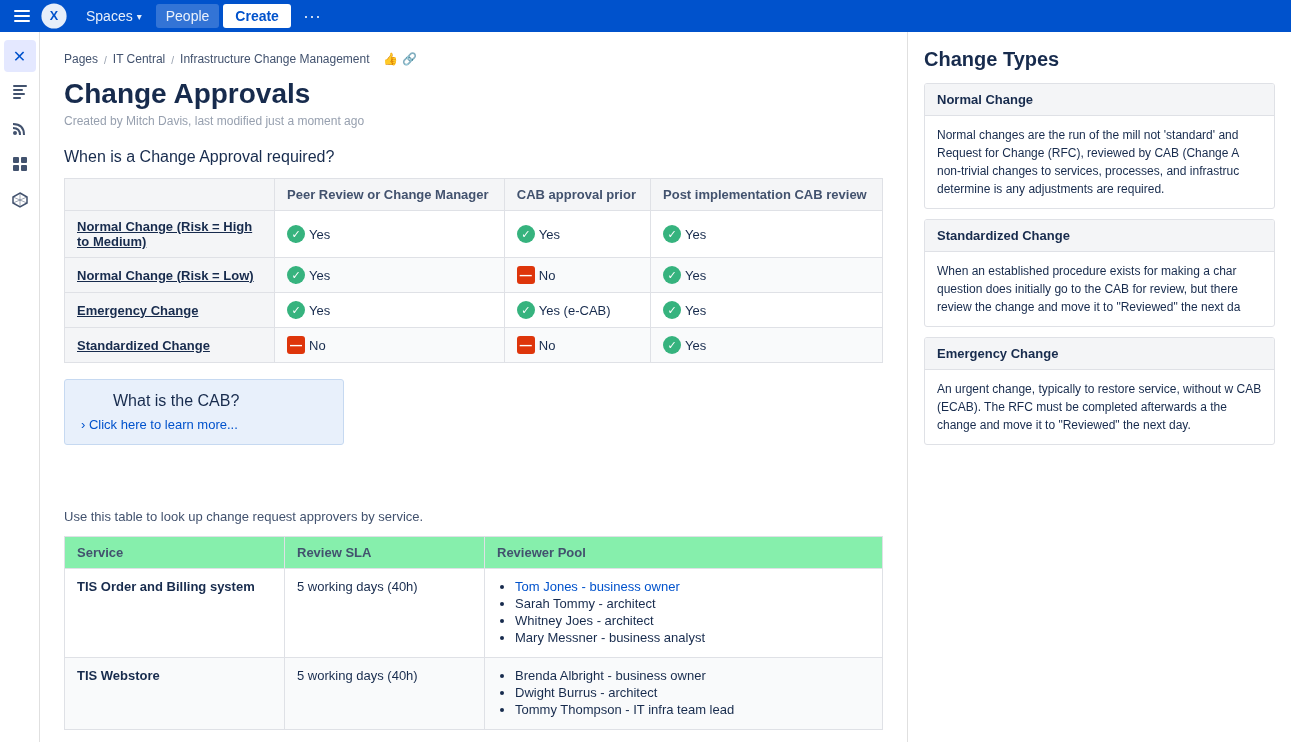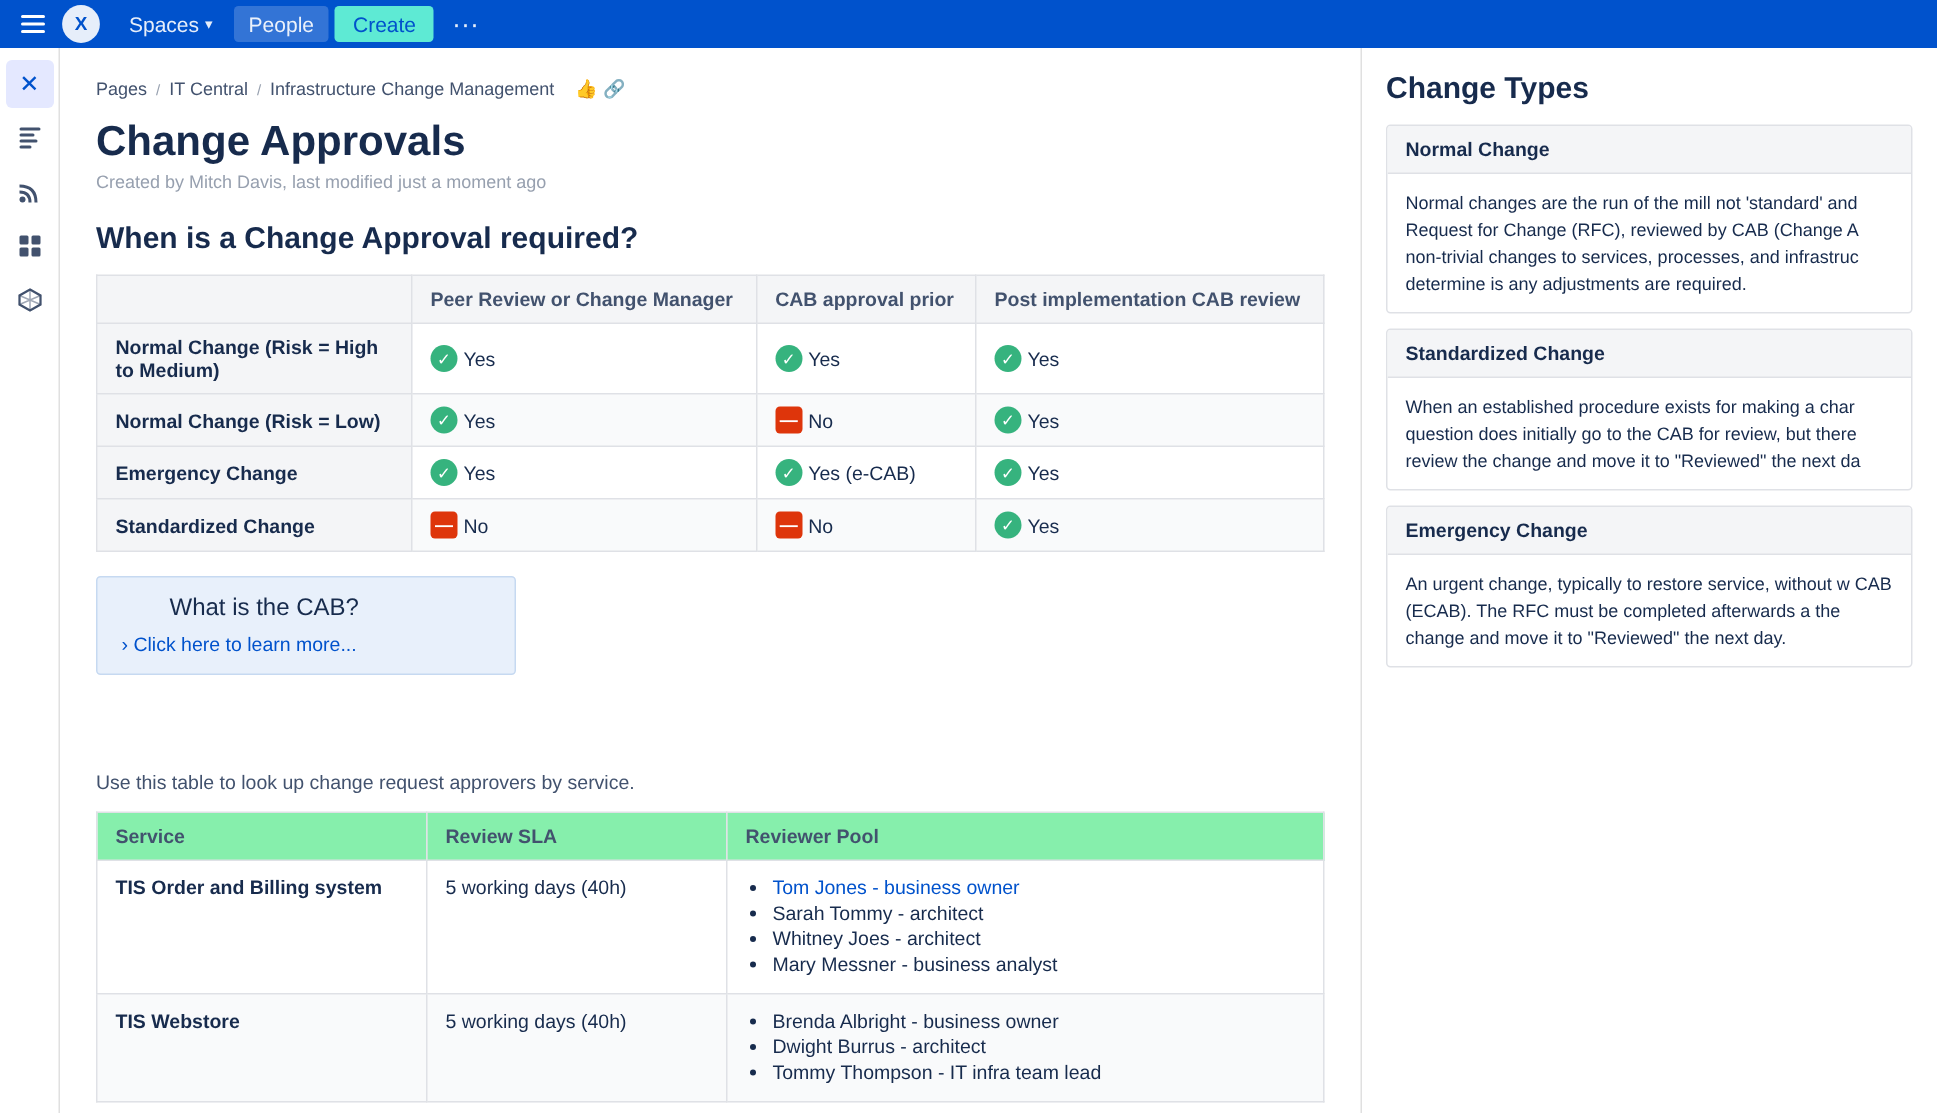--- a/index.html
+++ b/index.html
@@ -34,27 +34,27 @@
       background: transparent;
       border: none;
       cursor: pointer;
       padding: 4px 10px;
       font-size: 14px;
       border-radius: 3px;
       display: flex; align-items: center; gap: 4px;
     }
     .topnav-btn-active { background: rgba(255,255,255,0.2); }
     .topnav-create {
-      background: #5eead4;
+      background: #ffffff;
       color: #0052cc;
       border: none;
       border-radius: 3px;
       padding: 4px 12px;
       font-size: 14px;
-      font-weight: 400;
+      font-weight: 700;
       cursor: pointer;
     }
     .topnav-more {
       color: rgba(255,255,255,0.9);
       background: transparent;
       border: none;
       cursor: pointer;
       padding: 4px 8px;
       font-size: 18px;
       border-radius: 3px;
@@ -125,22 +125,22 @@
       margin-bottom: 4px;
     }
     .page-meta {
       font-size: 12px;
       color: #97a0af;
       margin-bottom: 20px;
     }
 
     
     .section-title {
-      font-size: 20px;
-      font-weight: 700;
+      font-size: 16px;
+      font-weight: 400;
       color: #172b4d;
       margin-bottom: 12px;
     }
 
     
     .approval-table {
       width: 100%;
       border-collapse: collapse;
       border: 1px solid #dfe1e6;
       margin-bottom: 16px;
@@ -155,21 +155,21 @@
       border: 1px solid #dfe1e6;
     }
     .approval-table td {
       padding: 8px 12px;
       border: 1px solid #dfe1e6;
       font-size: 13px;
       vertical-align: middle;
     }
     .approval-table tr:nth-child(odd) td { background: #fff; }
     .approval-table tr:nth-child(even) td { background: #f9fafb; }
-    .row-label { font-weight: 700; background: #f4f5f7 !important; }
+    .row-label { font-weight: 700; background: #f4f5f7 !important; text-decoration: underline; }
     .cell-yes { display: flex; align-items: center; gap: 4px; color: #172b4d; }
     .cell-no  { display: flex; align-items: center; gap: 4px; color: #172b4d; }
     .icon-yes {
       width: 18px; height: 18px;
       background: #36b37e;
       border-radius: 50%;
       display: inline-flex; align-items: center; justify-content: center;
       color: #fff;
       font-size: 11px;
       flex-shrink: 0;

